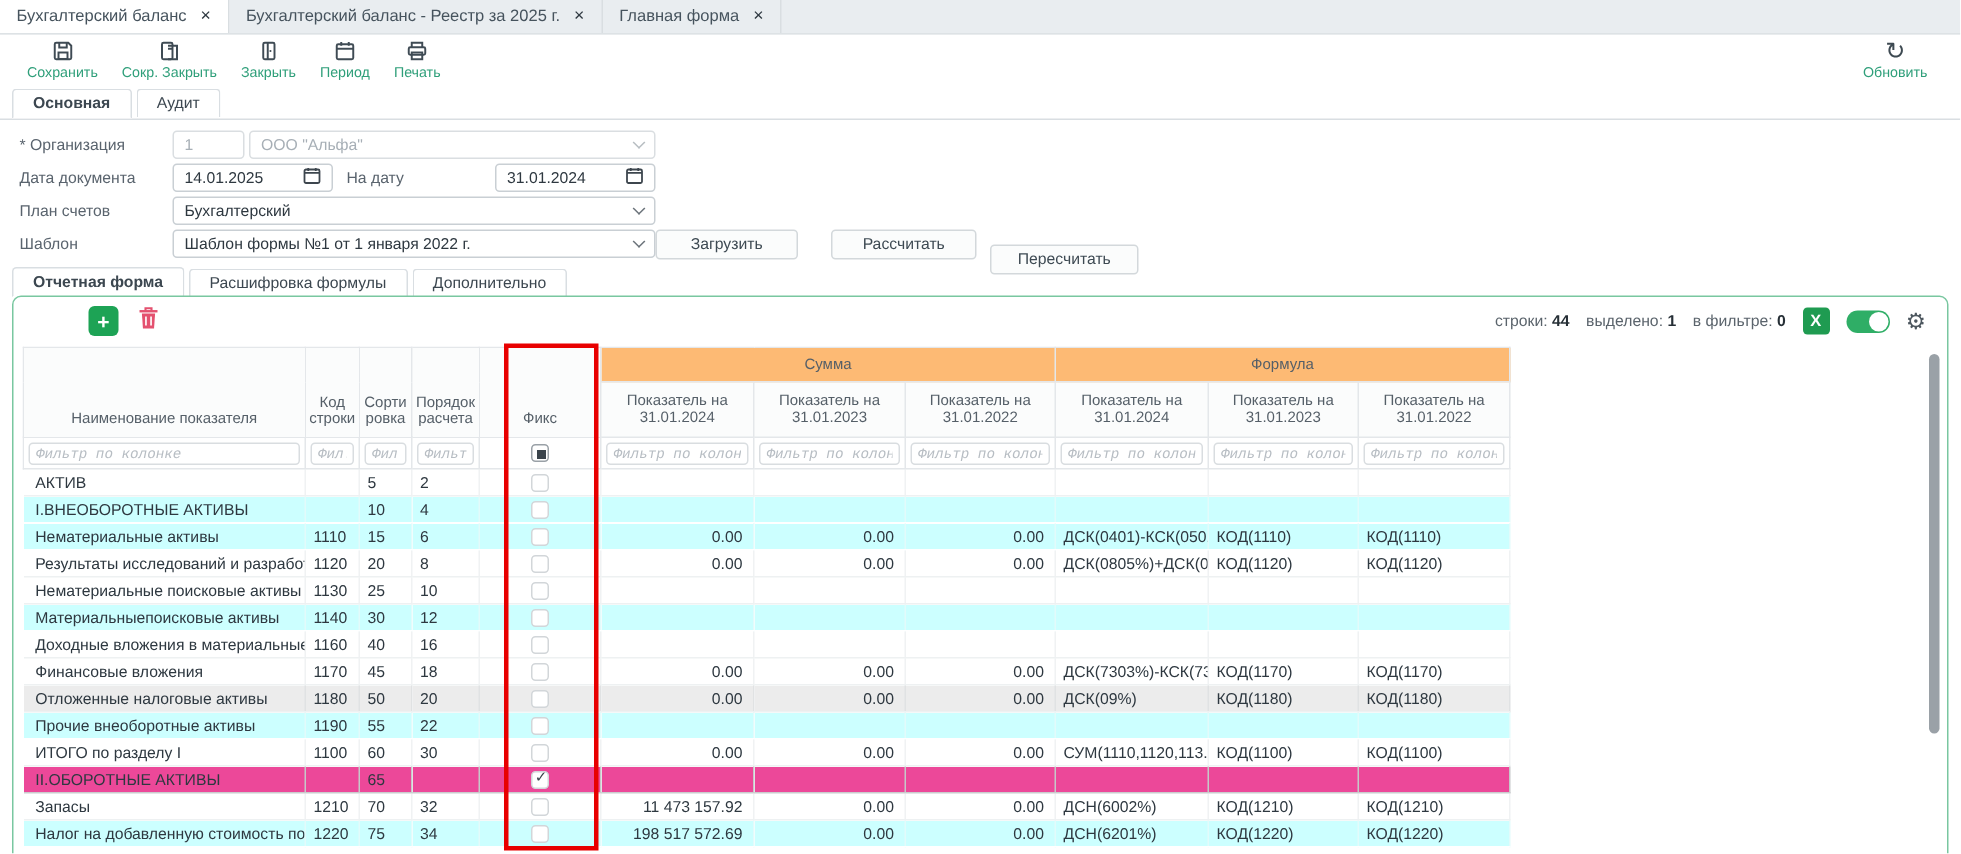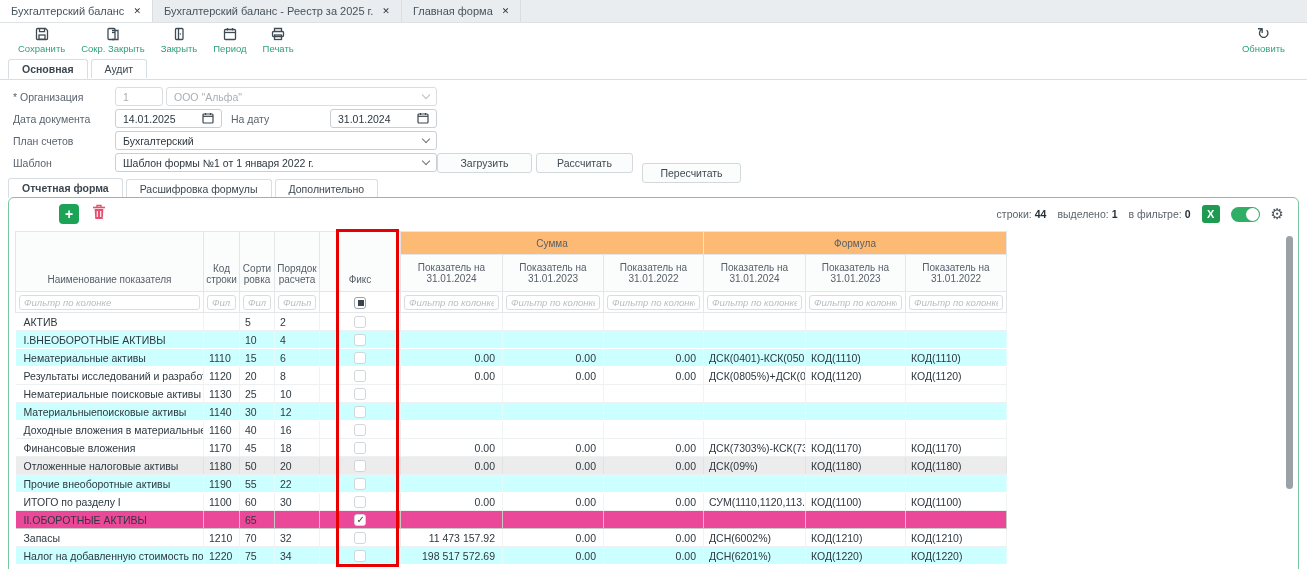--- a/index.html
+++ b/index.html
@@ -64,21 +64,21 @@
   
   .gridwrap { position:absolute; left:6px; top:33px; right:16px; bottom:0; overflow:hidden; }
   table { border-collapse:collapse; table-layout:fixed; width:991px; font-size:10.5px; color:#2e3840; }
   th { font-weight:normal; font-size:10px; color:#555f68; border:1px solid #e4e7ea; background:#fbfcfc; padding:0 2px; }
   th.h-group { height:23px; background:#fdba74; }
   th.h-left { vertical-align:bottom; padding-bottom:6px; position:relative; }
   th.h-col { height:37px; vertical-align:middle; }
   .sort-arrow { position:absolute; top:3px; right:4px; font-size:6px; color:#6a737b; font-family:"DejaVu Sans",sans-serif; }
   td.filter { border:1px solid #e4e7ea; height:21px; text-align:center; background:#fff; padding:0 3px; }
   td.filter input { width:100%; height:15px; border:1px solid #d9dde0; border-radius:3px; font-size:9.5px; padding:0 4px;
-                    outline:none; font-family:Liberation Sans, sans-serif; color:#3c464e; }
+                    outline:none; font-family:Liberation Mono, monospace; color:#3c464e; }
   td.filter input::placeholder { color:#b7bdc3; font-style:italic; }
   tbody td { height:18px; padding:0 5px; border-bottom:1px solid #eef1f2; border-right:1px solid #f0f2f3;
              overflow:hidden; white-space:nowrap; }
   tbody td.c-name { padding-left:8px; }
   tbody td.num { text-align:right; padding-right:7px; }
   tbody td.cbx { text-align:center; }
   tr.cyan td { background:#ccffff; border-bottom-color:#ffffff; border-right-color:#e2fbfb; }
   tr.glight td { background:#ececec; border-right-color:#e0e2e3; }
   tr.sel td { background:#ec4899; border-right-color:#c6c8c9; border-bottom-color:#cacccd; }
   .cb { display:inline-block; width:12px; height:12px; border:1px solid #d2d6d9; border-radius:3px; background:#fff;
@@ -216,21 +216,21 @@
         <span class="caret"></span>
       </div>
     </div>
     <div class="frow">
       <span class="flabel">Шаблон</span>
       <div class="ctrl between" style="width:322px;">
         <span>Шаблон формы №1 от 1 января 2022 г.</span>
         <span class="caret"></span>
       </div>
       <div class="formbtn" style="width:95px; ">Загрузить</div>
-      <div class="formbtn" style="width:97px; margin-left:4px;">Рассчитать</div>
+      <div class="formbtn" style="width:97px; margin-left:22px;">Рассчитать</div>
       <div class="formbtn" style="width:99px; margin-left:9px;margin-top:20px;">Пересчитать</div>
     </div>
   </div>
 
   <div class="subtabs">
     <div class="tab active">Отчетная форма</div>
     <div class="tab">Расшифровка формулы</div>
     <div class="tab">Дополнительно</div>
   </div>
 

